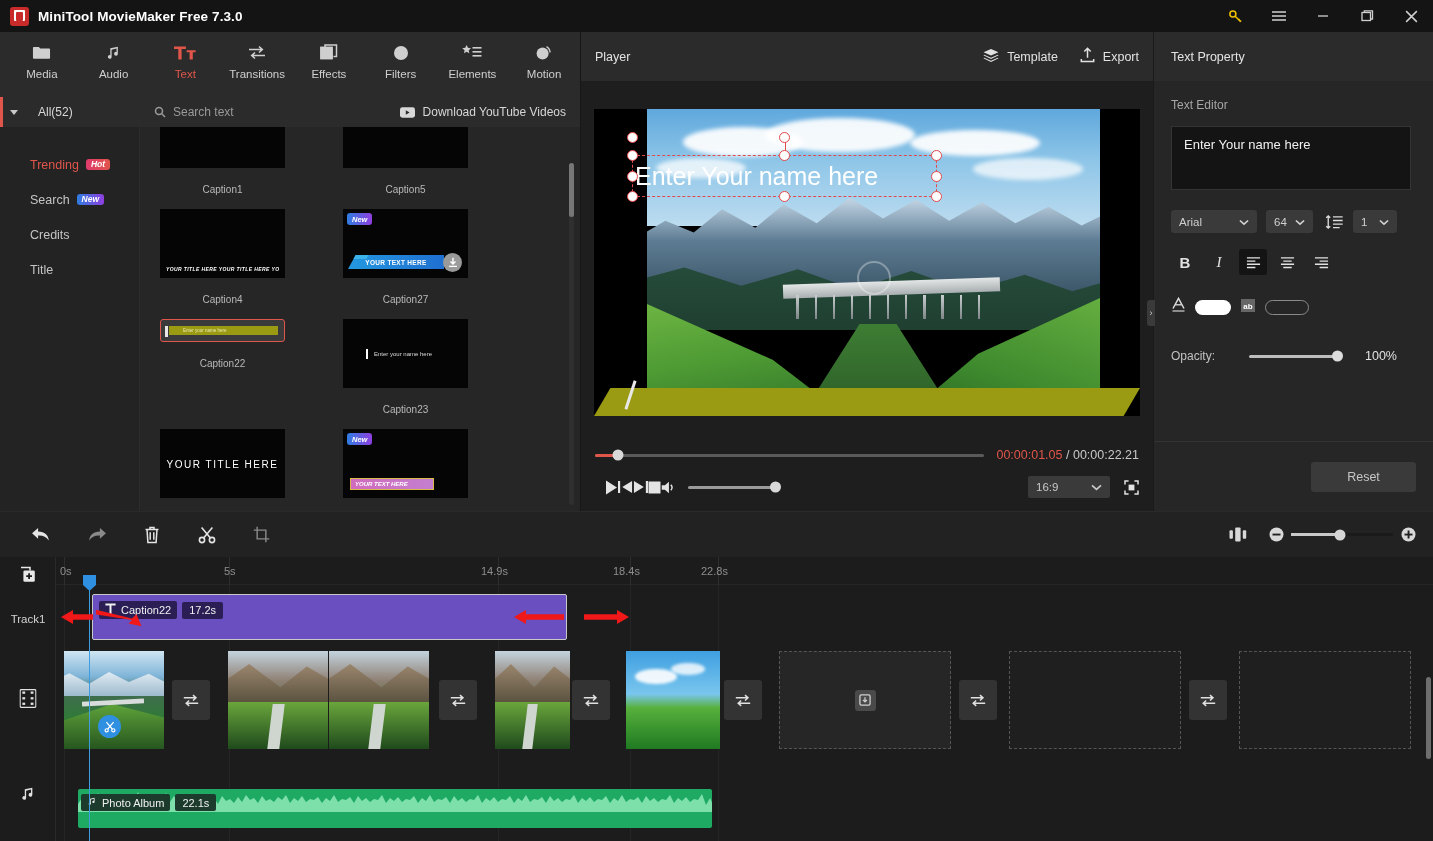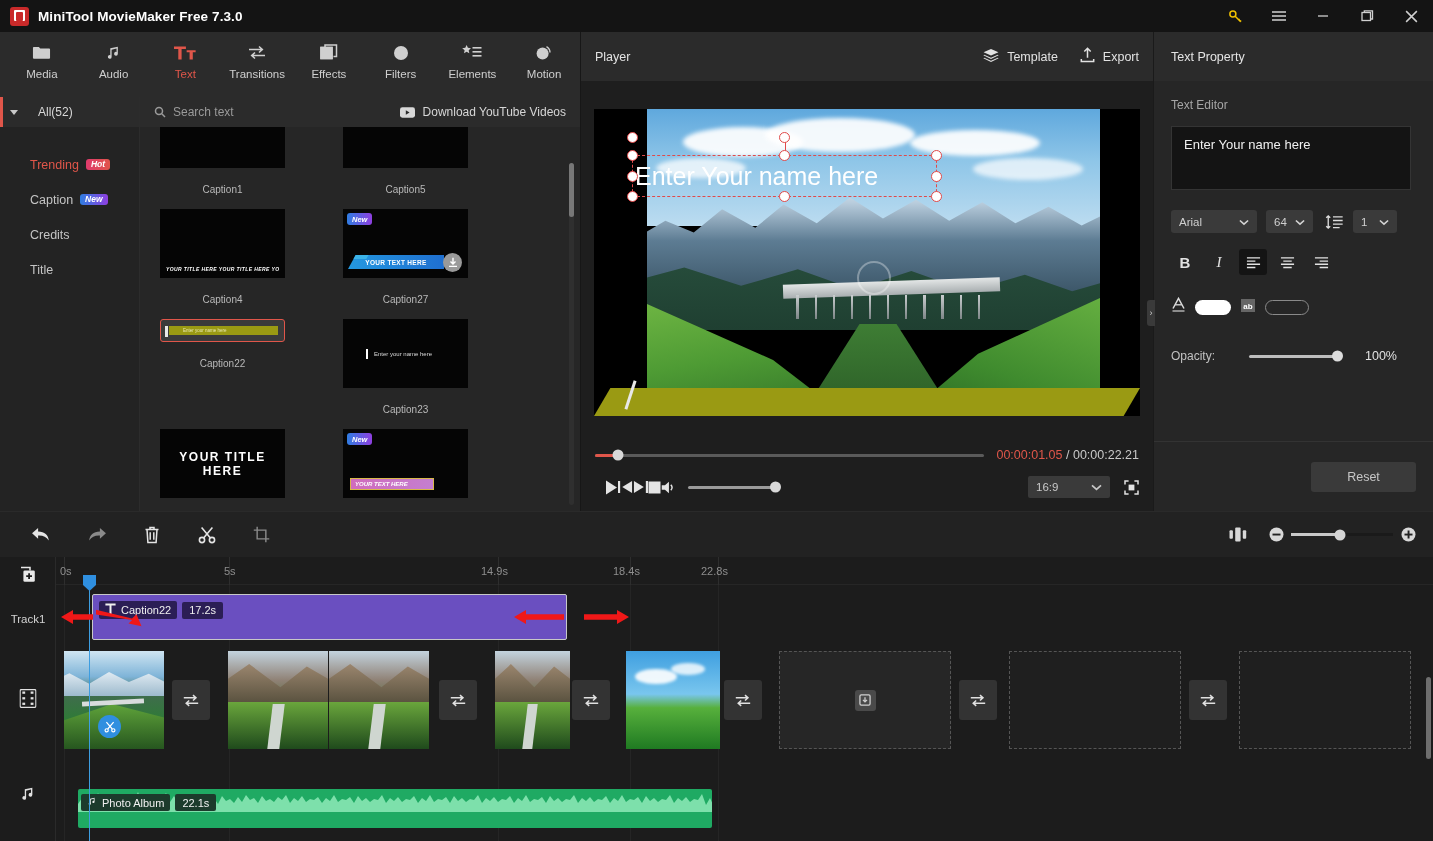--- a/index.html
+++ b/index.html
@@ -139,21 +139,21 @@
   .t-entertxt{
     position:absolute; left:30px; top:50%; transform:translateY(-50%);
     font-size:6px; color:#dcdcdc; white-space:nowrap;
   }
   .t-caretbar{
     position:absolute; left:22px; top:50%; transform:translateY(-50%);
     width:2px; height:10px; background:#fff;
   }
   .t-title{
     position:absolute; left:0; right:0; top:50%; transform:translateY(-50%);
-    text-align:center; font-size:12px; font-weight:bold; color:#fff; letter-spacing:1.5px;
+    text-align:center; font-size:10px; font-weight:normal; color:#fff; letter-spacing:1.5px;
   }
   .t-pinkband{
     position:absolute; left:6px; bottom:7px; width:84px; height:12px;
     background:linear-gradient(100deg,#d06bbd,#c47fd0);
     border:1px solid #d8b94a; display:flex; align-items:center;
   }
   .t-pinkband span{ font-size:6px; font-weight:bold; font-style:italic; color:#fff; margin-left:4px;}
   .scrollbar {
     position:absolute; right:6px; top:36px; width:5px; height:54px; border-radius:3px;
     background:#777;
@@ -520,21 +520,21 @@
           <div class="allrow">
             <span class="caret"></span>
             <span>All(52)</span>
           </div>
           <div class="catlist">
             <div class="catitem hot">
               <span>Trending</span>
               <span class="badge hotb">Hot</span>
             </div>
             <div class="catitem">
-              <span>Caption</span>
+              <span>Search</span>
               <span class="badge newb">New</span>
             </div>
             <div class="catitem">
               <span>Credits</span>
             </div>
             <div class="catitem">
               <span>Title</span>
             </div>
           </div>
         </div>

